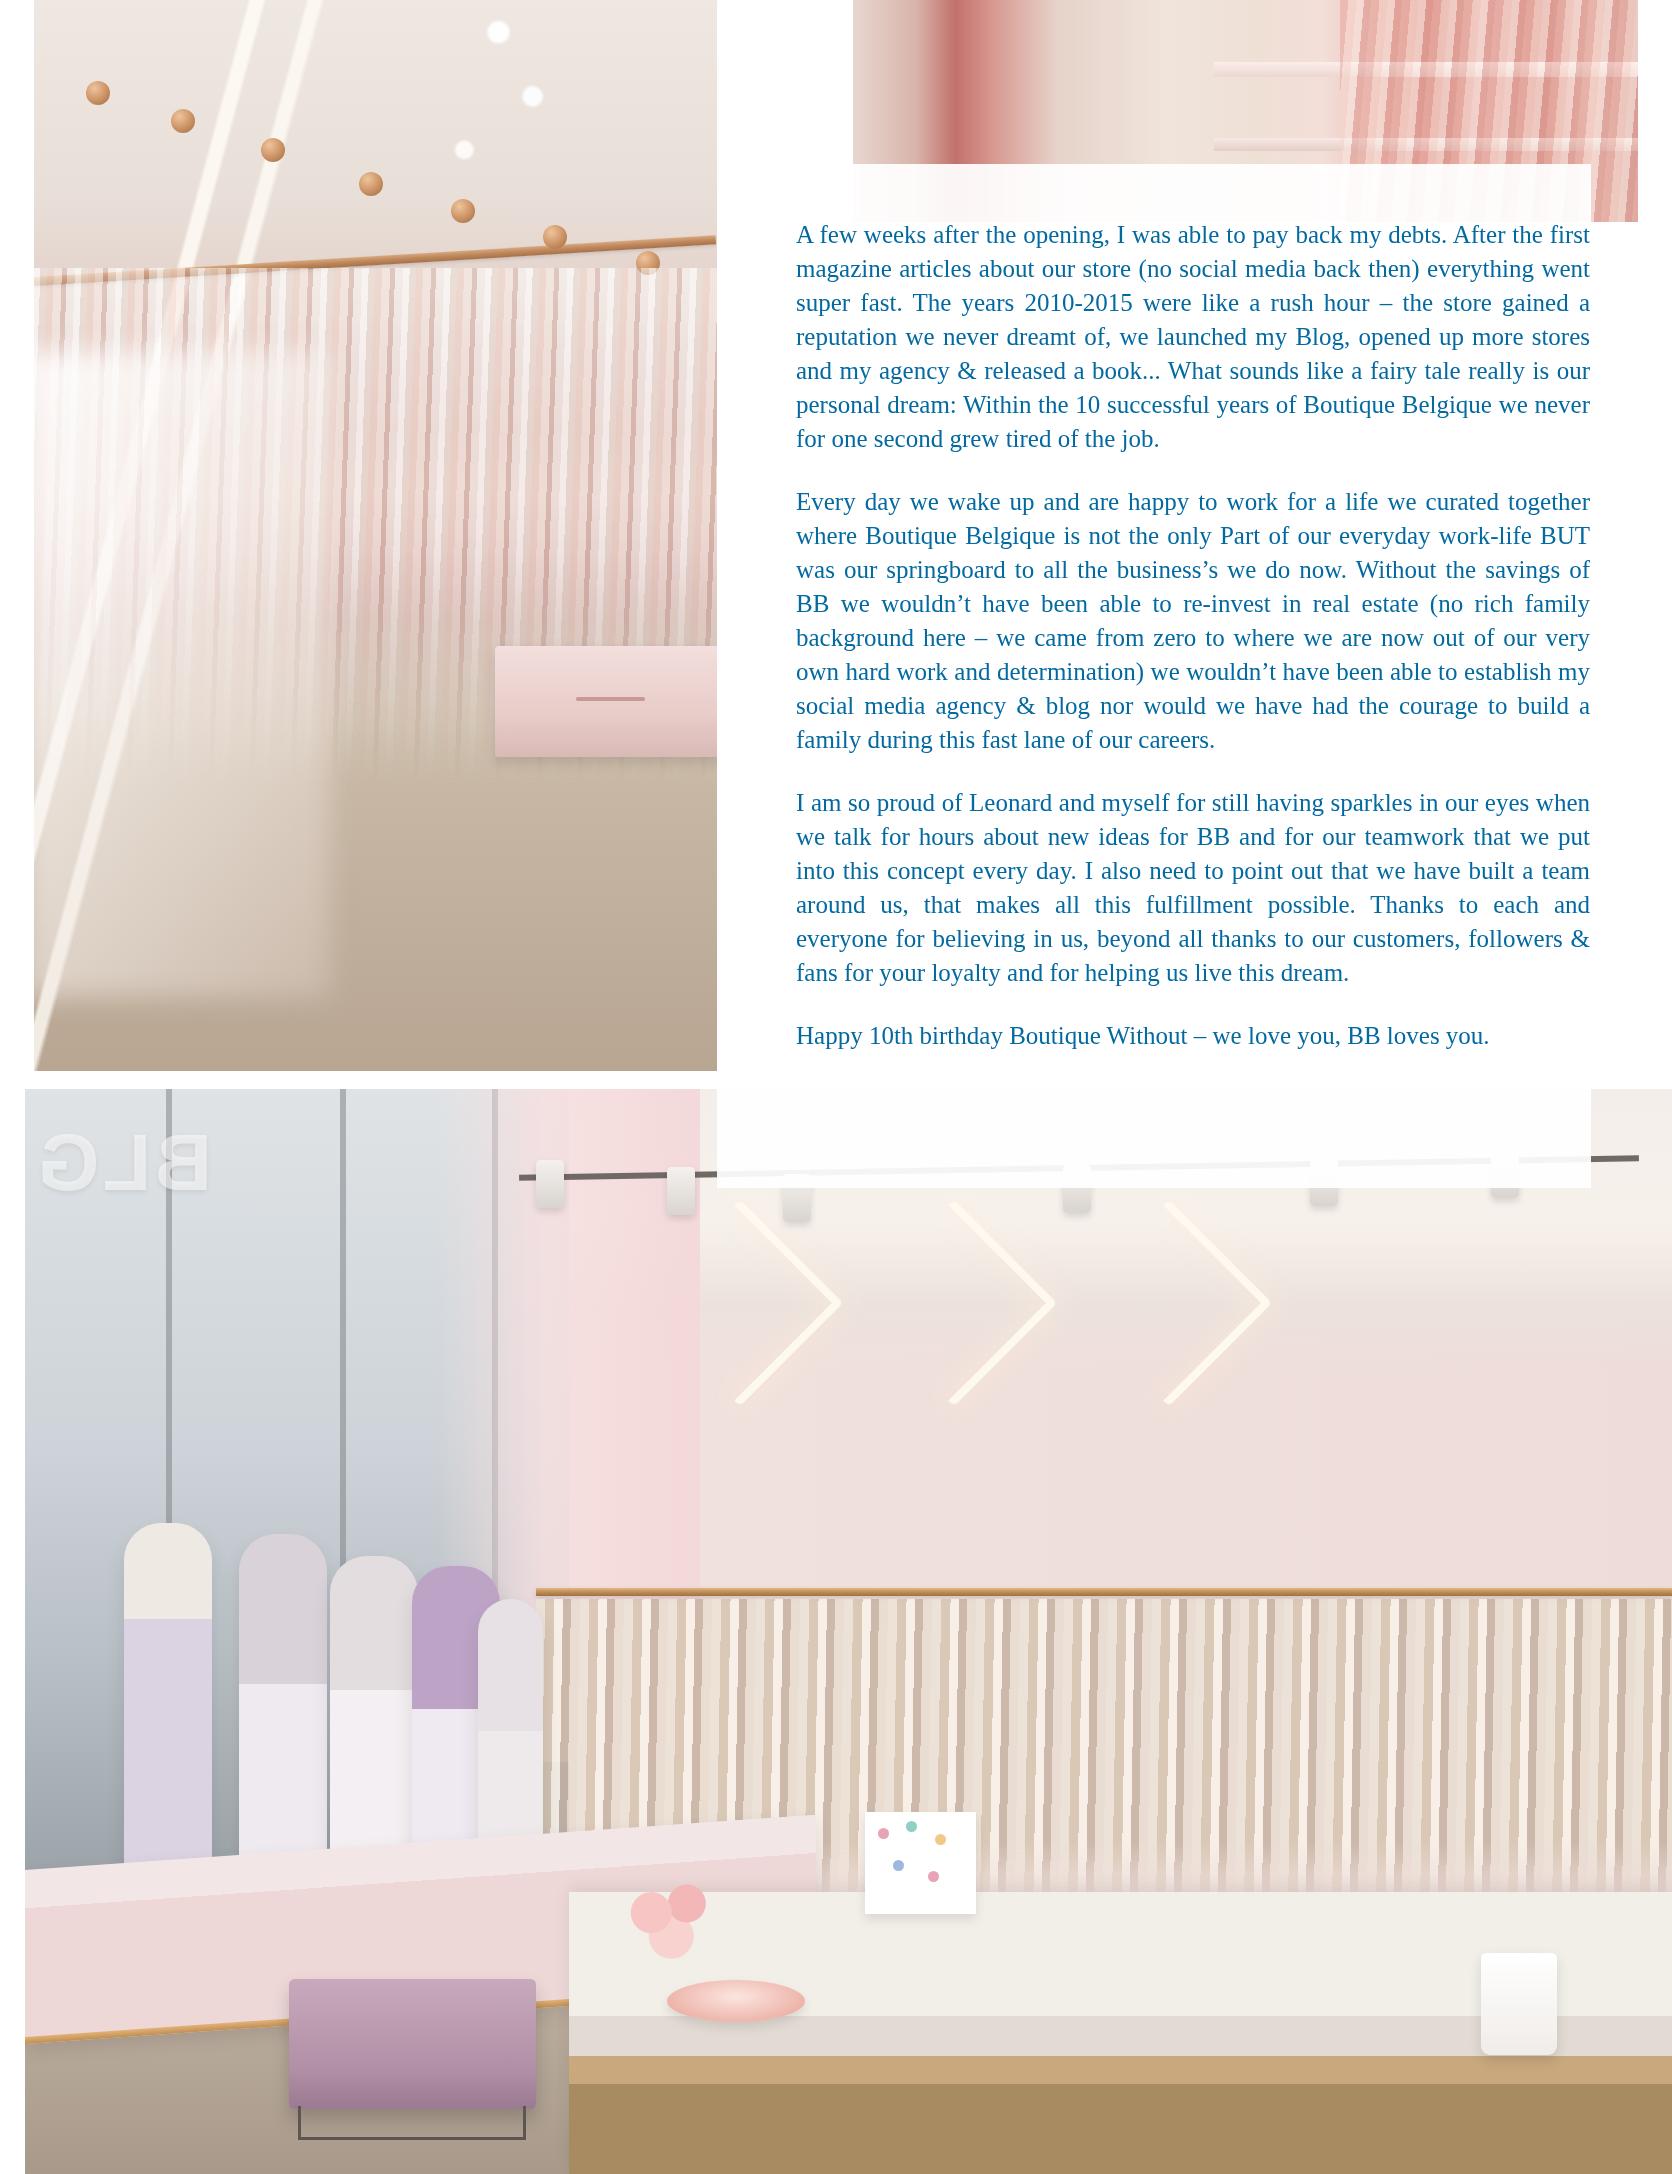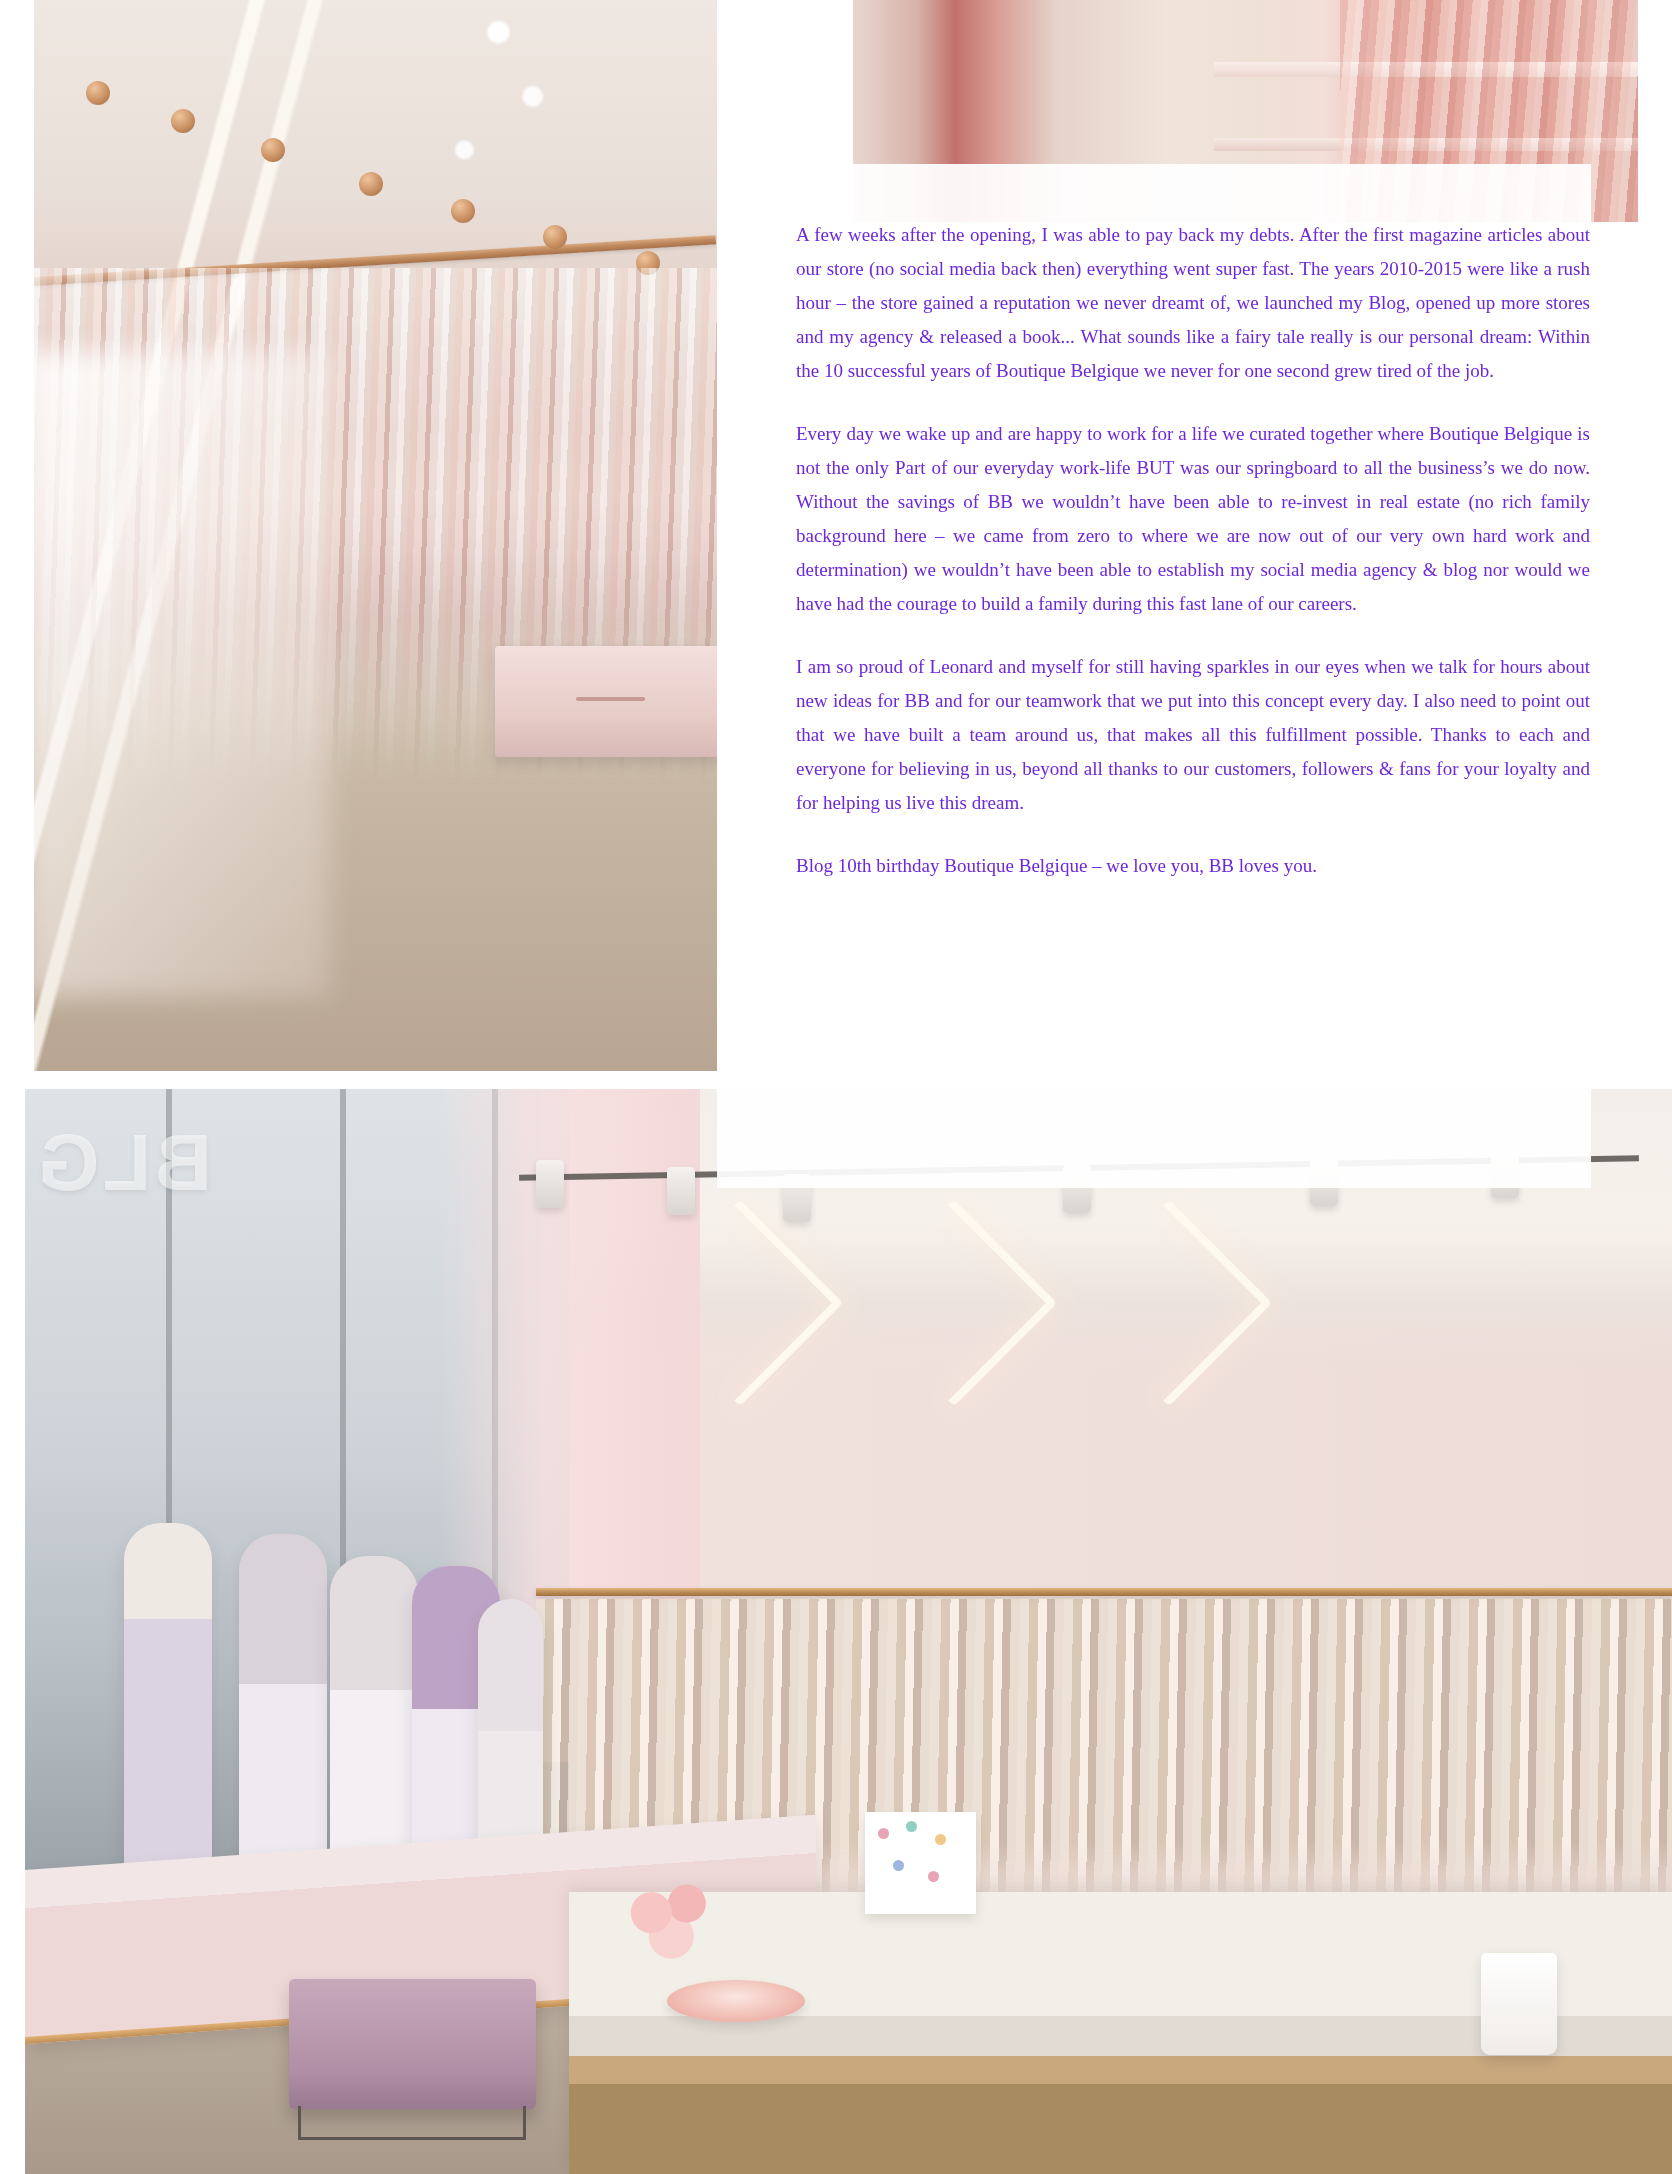--- a/index.html
+++ b/index.html
@@ -353,23 +353,23 @@
   }
   #article {
     position: absolute;
     left: 79px;
     top: 54px;
     width: 794px;
   }
   #article p {
     margin: 0 0 29px 0;
     font-family: "Liberation Serif", serif;
-    font-size: 19px;
+    font-size: 25px;
     line-height: 34px;
-    color: #6d28d9;
+    color: #0369a1;
     text-align: justify;
     hyphens: auto;
     -webkit-hyphens: auto;
   }
   #article p:last-child {
     margin-bottom: 0;
     text-align: left;
   }
   .para-closing {
     margin-top: 3.7px !important;
@@ -445,18 +445,18 @@
       <span class="dot" style="left:63px; top:59px; background:#e8a3b6;"></span>
     </div>
     <div class="cups"></div>
   </div>
 
   <div id="text-panel">
     <div id="article">
       <p>A few weeks after the opening, I was able to pay back my debts. After the first magazine articles about our store (no social media back then) everything went super fast. The years 2010-2015 were like a rush hour – the store gained a reputation we never dreamt of, we launched my Blog, opened up more stores and my agency &amp; released a book... What sounds like a fairy tale really is our personal dream: Within the 10 successful years of Boutique Belgique we never for one second grew tired of the job.</p>
       <p>Every day we wake up and are happy to work for a life we curated together where Boutique Belgique is not the only Part of our everyday work-life BUT was our springboard to all the business’s we do now. Without the savings of BB we wouldn’t have been able to re-invest in real estate (no rich family background here – we came from zero to where we are now out of our very own hard work and determination) we wouldn’t have been able to establish my social media agency &amp; blog nor would we have had the courage to build a family during this fast lane of our careers.</p>
       <p>I am so proud of Leonard and myself for still having sparkles in our eyes when we talk for hours about new ideas for BB and for our teamwork that we put into this concept every day. I also need to point out that we have built a team around us, that makes all this fulfillment possible. Thanks to each and everyone for believing in us, beyond all thanks to our customers, followers &amp; fans for your loyalty and for helping us live this dream.</p>
-      <p class="para-closing">Blog 10th birthday Boutique Belgique – we love you, BB loves you.</p>
+      <p class="para-closing">Happy 10th birthday Boutique Without – we love you, BB loves you.</p>
     </div>
   </div>
 
 </div>
 
 
 </body></html>

